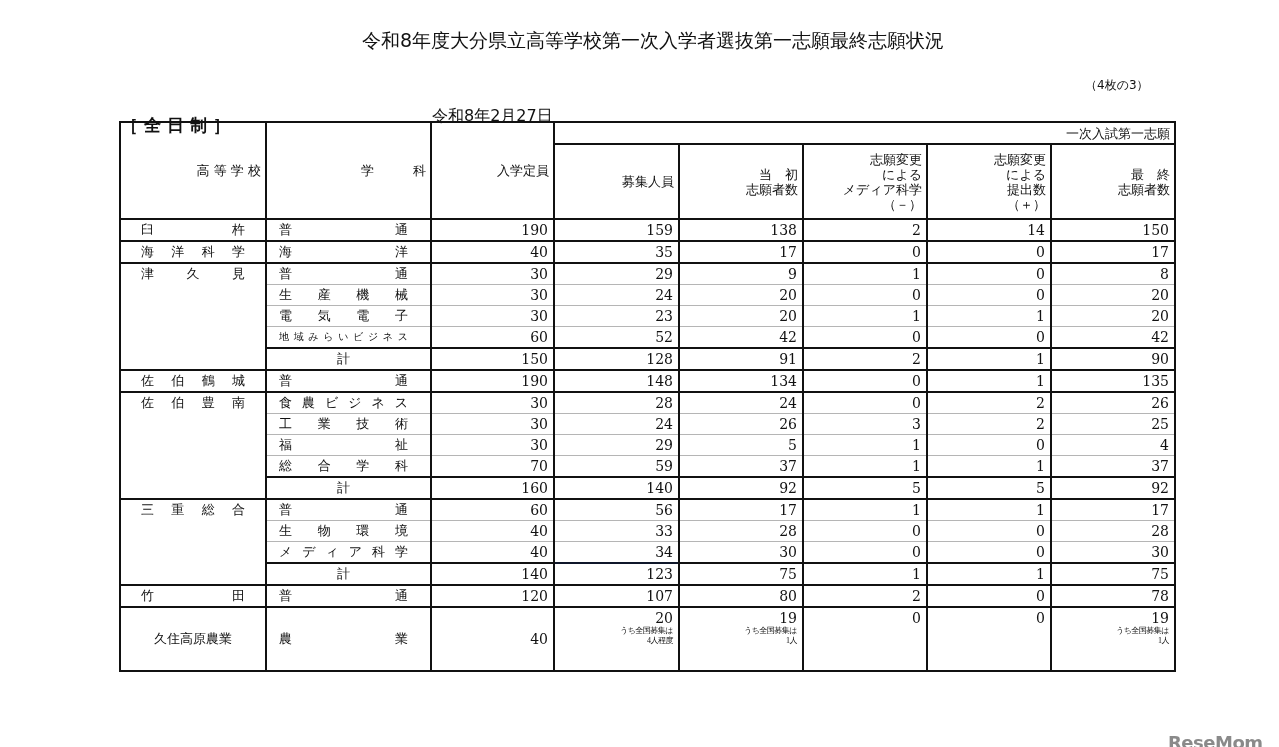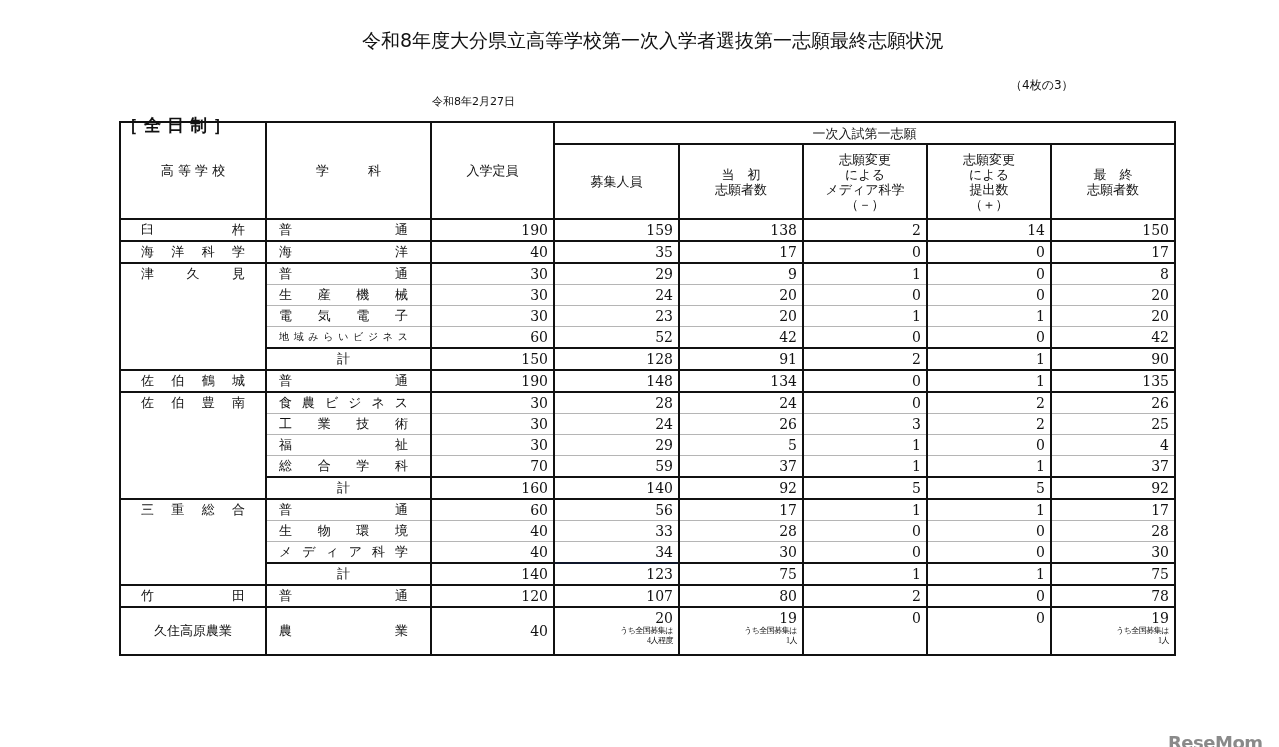--- a/index.html
+++ b/index.html
@@ -1,29 +1,29 @@
 <!DOCTYPE html>
 <html><head>
 <meta charset="utf-8">
 <style>
   html, body { margin:0; padding:0; background:#ffffff; }
   body { width:1279px; height:747px; position:relative; overflow:hidden;
          font-family:"DejaVu Sans", "Liberation Sans", sans-serif; color:#111; }
   .title { position:absolute; left:0; width:1306px; top:28px; text-align:center; font-size:19px; letter-spacing:0px; }
-  .page-no { position:absolute; left:1010px; top:77px; font-size:12px; }
+  .page-no { position:absolute; left:1085px; top:77px; font-size:12px; }
   .section { position:absolute; left:121px; top:94px; font-size:17px; font-weight:bold; letter-spacing:6px;margin-top:20px; }
-  .date { position:absolute; left:432px; top:94px; font-size:11px; }
+  .date { position:absolute; left:432px; top:106px; font-size:16px; }
   table.grid { position:absolute; left:119px; top:121px; border-collapse:collapse; table-layout:fixed; font-size:13px; }
   table.grid td, table.grid th { padding:0 4px; font-weight:normal; overflow:hidden; white-space:nowrap; }
-  table.grid th { border:2px solid #111; text-align:center; vertical-align:middle; line-height:15px; font-size:13px; }
+  table.grid th { border:2px solid #111; text-align:right; vertical-align:middle; line-height:15px; font-size:13px; }
   table.grid td { border-left:2px solid #111; border-right:2px solid #111; border-top:1px solid #b5b5b5; border-bottom:1px solid #b5b5b5; height:20px; line-height:20px; }
   table.grid tr.sep td { border-top:2px solid #111; }
   table.grid tr.last td { border-bottom:2px solid #111; }
   td.school { text-align:justify; text-align-last:justify; padding:0 20px !important; vertical-align:top; }
-  td.school.tall { text-align:center; text-align-last:center; vertical-align:middle; padding:0 8px !important; }
+  td.school.tall { text-align:center; text-align-last:center; vertical-align:middle; padding:8px 8px !important; }
   td.dept { text-align:justify; text-align-last:justify; padding:0 22px 0 12px !important; }
   td.dept.small { font-size:10px; letter-spacing:0; }
   td.dept.total { text-align:center; text-align-last:center; }
   td.num { text-align:right; font-family:"DejaVu Serif", "Liberation Serif", serif; font-size:14px; padding-right:5px !important; }
   td.num.tall { vertical-align:top; line-height:16px; padding-top:2px !important; }
   .note { display:block; font-family:Liberation Serif, serif; font-size:8px; line-height:10px; letter-spacing:-0.5px; }
   .logo { position:absolute; left:1168px; top:708px; font-size:18px; font-weight:bold; color:#8a8a8a; font-family:"DejaVu Sans", sans-serif; letter-spacing:-0.5px;margin-top:24px; }
 </style>
 </head>
 <body>

